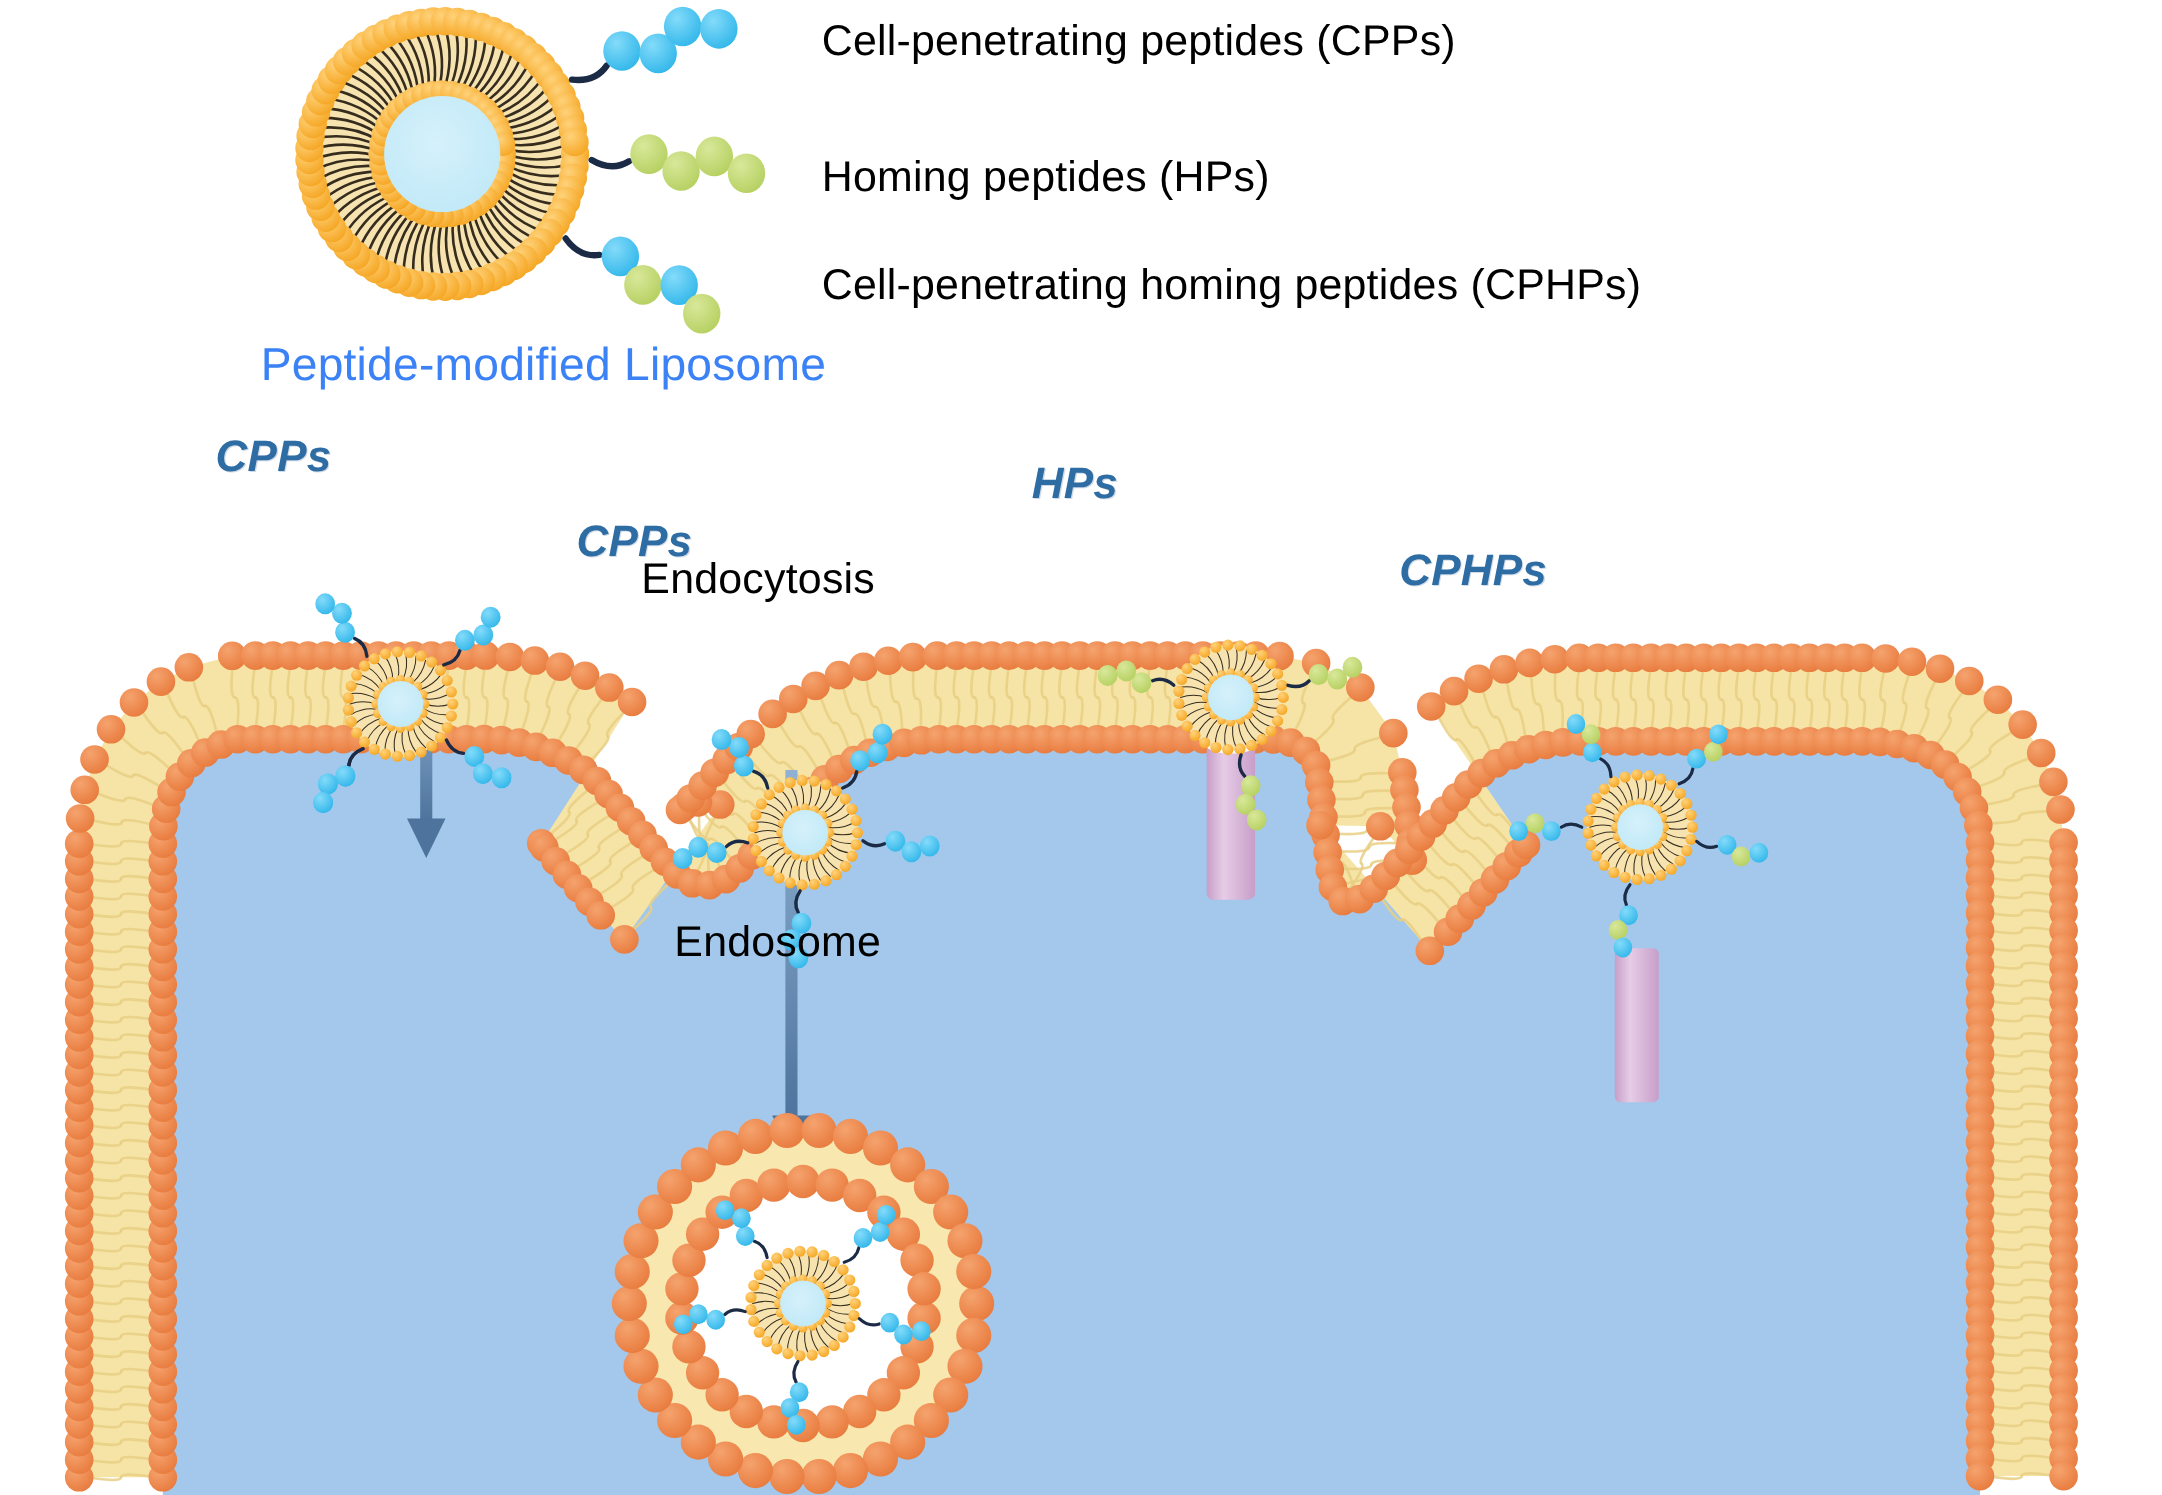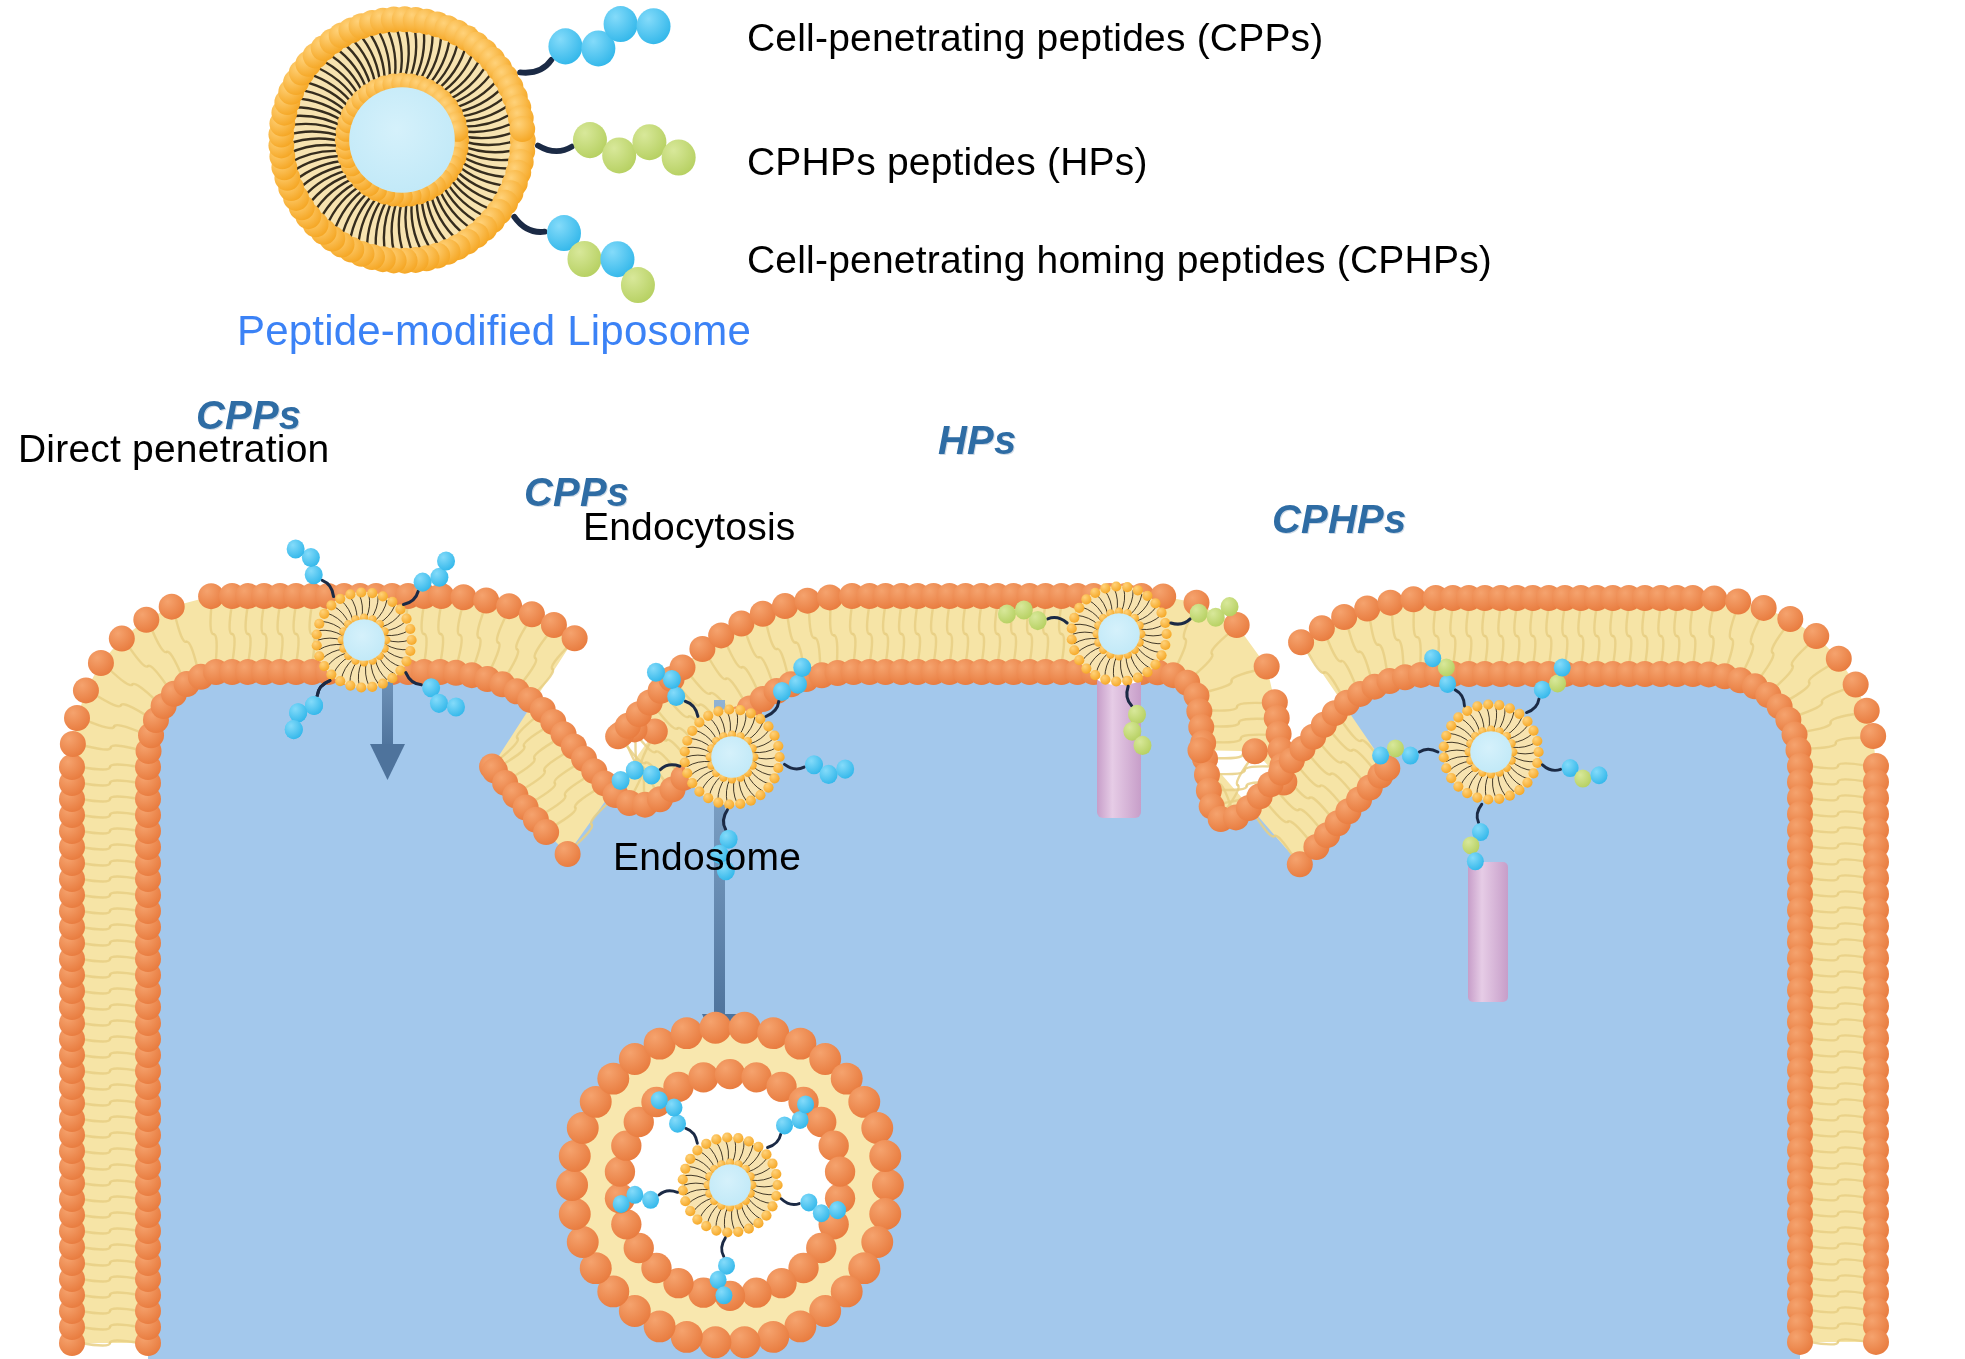--- a/index.html
+++ b/index.html
@@ -1692,27 +1692,26 @@
             <path d="M677.4761816339471 1192.381741274922 Q666.5105134505541 1188.257732752656 658.9581687484798 1194.9842782628753" fill="none" stroke="#1b2a45" stroke-width="2.89" stroke-linecap="round"></path>
             <ellipse cx="650.6168742053887" cy="1199.7616551943513" rx="8.5" ry="9.01" fill="url(#beadB)"></ellipse>
             <ellipse cx="634.8929407420029" cy="1194.7613410603174" rx="8.5" ry="9.01" fill="url(#beadB)"></ellipse>
             <ellipse cx="621.1563991603269" cy="1203.9020549479133" rx="8.5" ry="9.01" fill="url(#beadB)"></ellipse>
           </g>
         </g>
       </g>
   </svg>
 
   <div class="lbl" style="left:747px;top:16px;">Cell-penetrating peptides (CPPs)</div>
-  <div class="lbl" style="left:747px;top:140px;">CPHPs peptides (HPs)</div>
+  <div class="lbl" style="left:747px;top:140px;">Homing peptides (HPs)</div>
   <div class="lbl" style="left:747px;top:238px;">Cell-penetrating homing peptides (CPHPs)</div>
 
   <div class="lbl lbl-gray" style="left:237px;top:307px;">Peptide-modified Liposome</div>
 
   <div class="lbl lbl-tag" style="left:196px;top:393px;">CPPs</div>
-  <div class="lbl" style="left:18px;top:427px;">Direct penetration</div>
 
   <div class="lbl lbl-tag" style="left:524px;top:470px;">CPPs</div>
   <div class="lbl" style="left:565px;top:505px;margin-left:18px;">Endocytosis</div>
 
   <div class="lbl lbl-tag" style="left:938px;top:418px;">HPs</div>
 
   <div class="lbl lbl-tag" style="left:1272px;top:497px;">CPHPs</div>
 
   <div class="lbl" style="left:613px;top:835px;">Endosome</div>
 </div>

